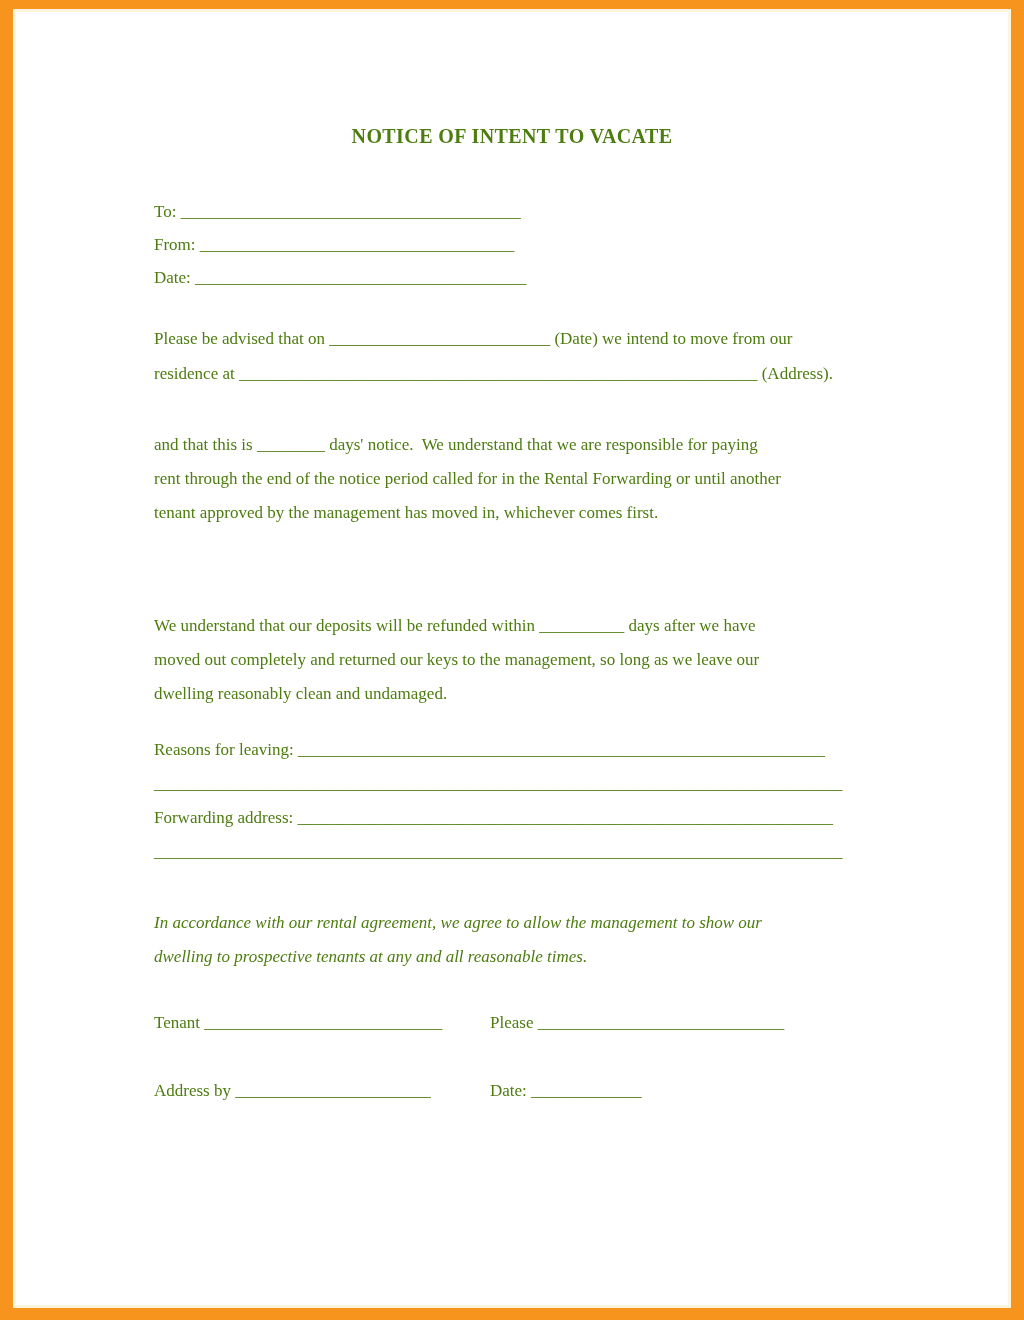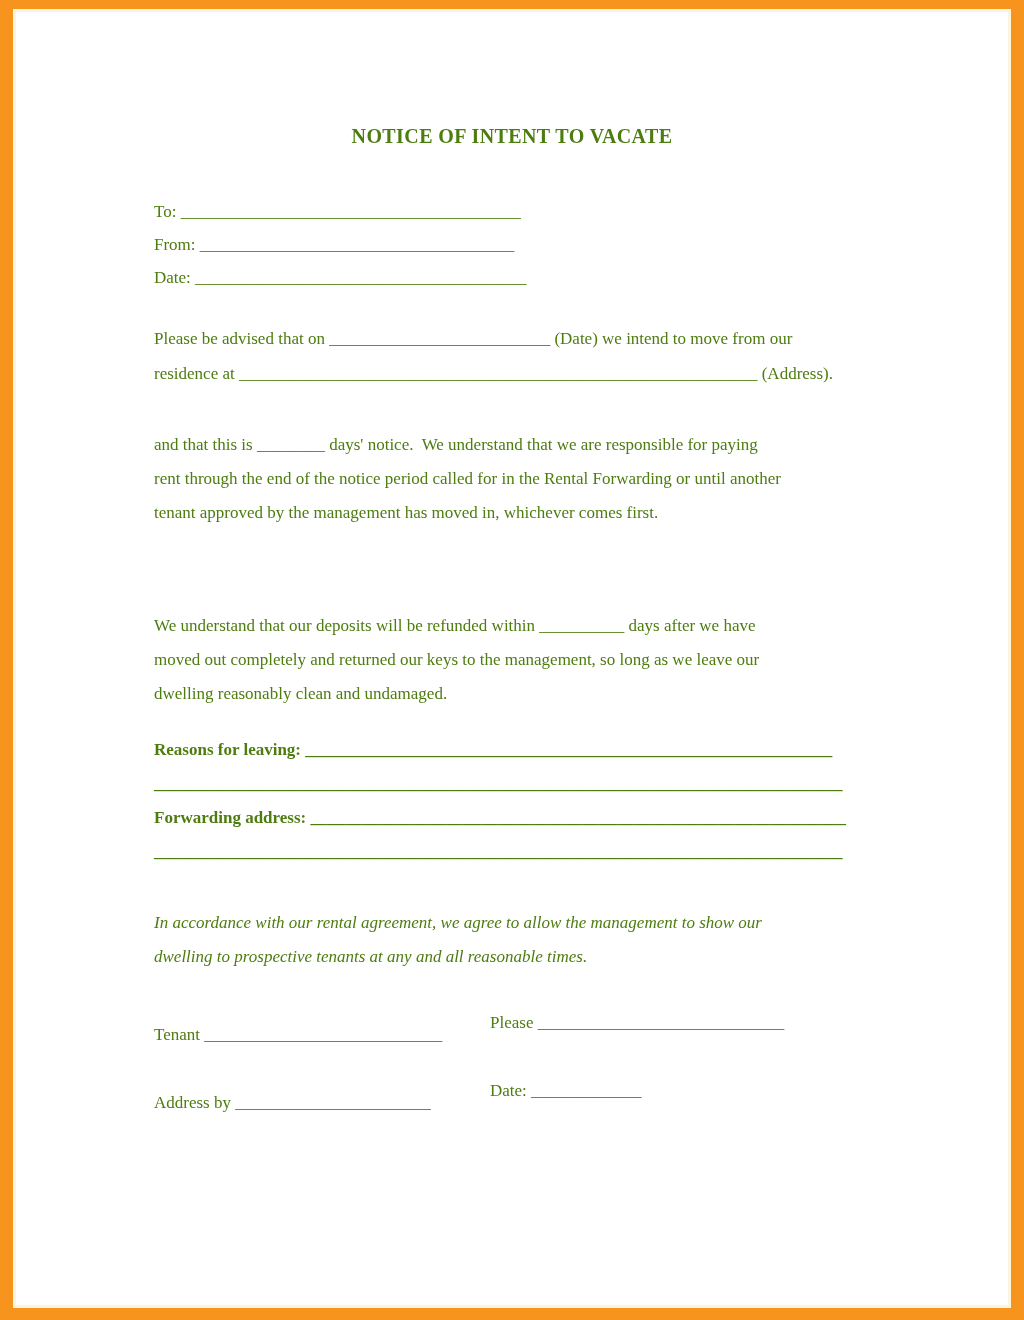--- a/index.html
+++ b/index.html
@@ -31,25 +31,25 @@
   .block .line { white-space:pre; }
   .addr-block { top:186px; }
   .addr-block .line { line-height:33px; }
   .p1 { top:312px; }
   .p1 .line { line-height:35px; }
   .p2 { top:419px; }
   .p2 .line { line-height:34px; }
   .p3 { top:589px;margin-top:11px; }
   .p3 .line { line-height:34px; }
   .reasons { top:724px; }
-  .reasons .line { line-height:34px;font-weight:bold; }
+  .reasons .line { line-height:34px; }
   .p4 { top:897px;font-style:italic; }
   .p4 .line { line-height:34px; }
   .sigrow { position:absolute; left:0; width:1024px; height:34px; }
-  .sigrow .cell-left  { position:absolute; left:141px;margin-top:12px; }
+  .sigrow .cell-left  { position:absolute; left:141px; }
   .sigrow .cell-right { position:absolute; left:477px; }
   .row-tenant { top:997px; }
   .row-received { top:1065px; }
 </style>
 </head>
 <body>
 
 <div class="sheet">
 
   <div class="abs title">NOTICE OF INTENT TO VACATE</div>

